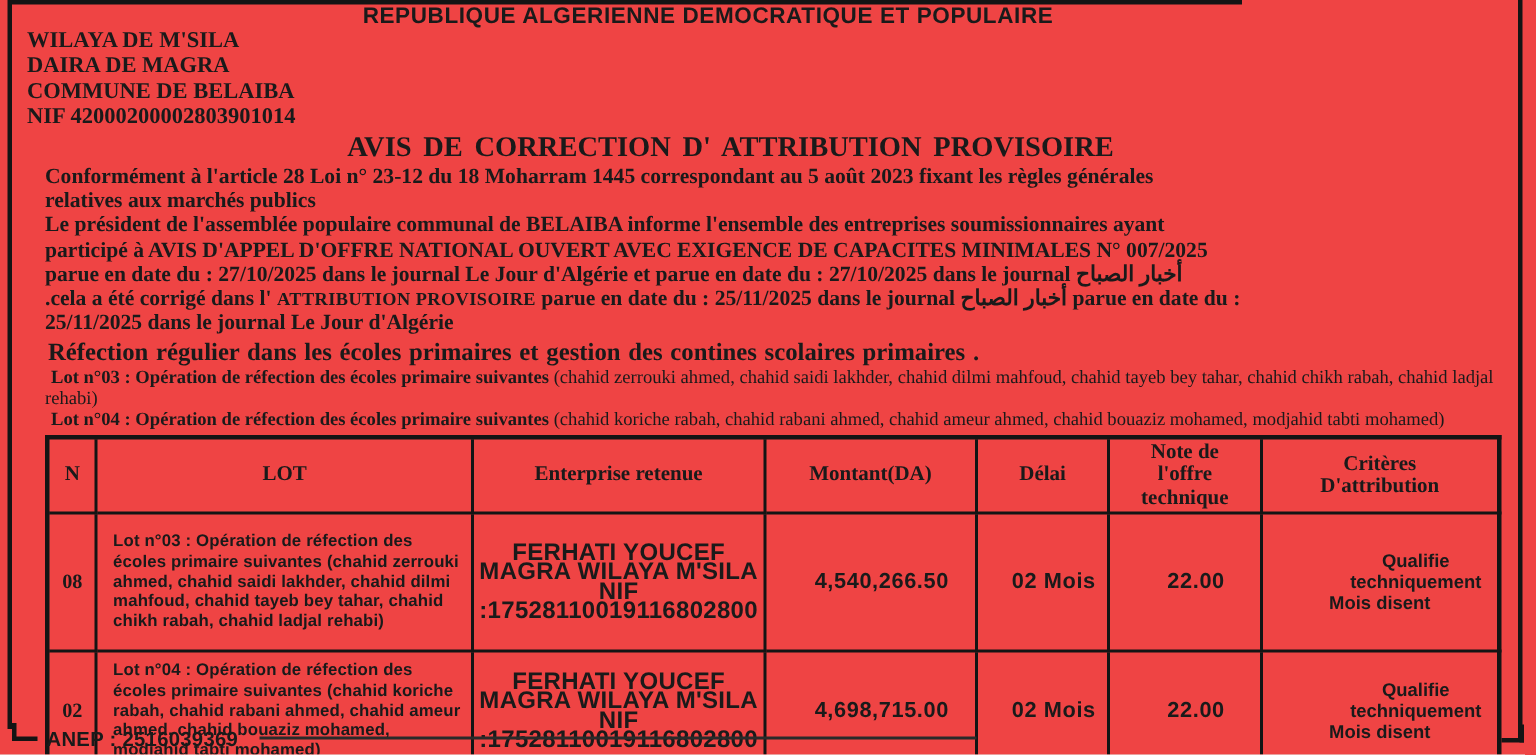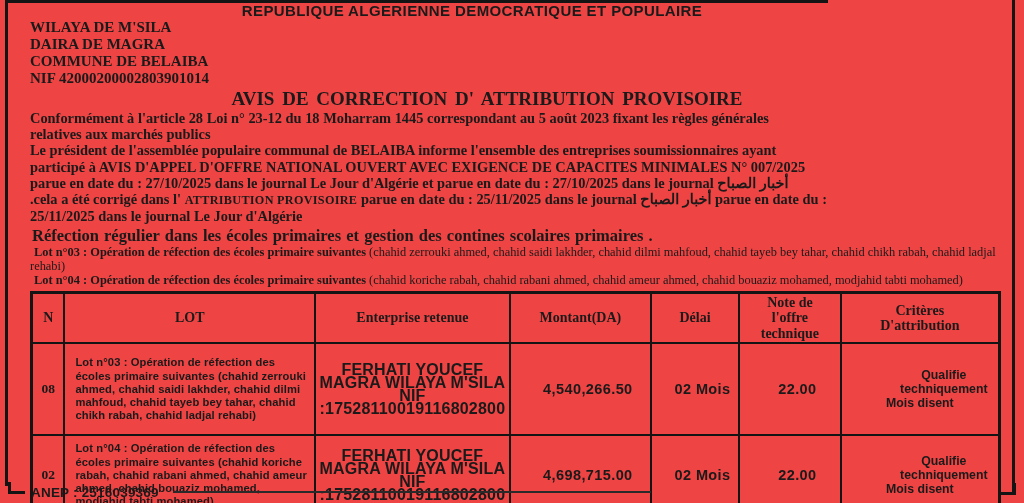--- a/index.html
+++ b/index.html
@@ -15,21 +15,21 @@
   .frame-top{position:absolute;left:6px;top:0;width:822px;height:3px;background:#141414;}
   .frame-left{position:absolute;left:5px;top:0;width:3px;height:486px;background:#141414;}
   .frame-right{position:absolute;left:1012px;top:0;width:3px;height:492px;background:#141414;}
 
   .republic{
     margin:2px 90px 0 10px;
     text-align:center;
     font-family:"Liberation Sans", sans-serif;
     font-weight:700;font-size:15px;line-height:17px;letter-spacing:.4px;
   }
-  .admin{margin-left:30px;font-weight:700;font-size:15px;line-height:17px;}
+  .admin{margin-left:18px;font-weight:700;font-size:15px;line-height:17px;}
   .doc-title{
     margin:1px 50px 1px 0;text-align:center;
     font-weight:700;font-size:19px;line-height:21px;word-spacing:3px;
   }
   .intro{margin-left:30px;font-weight:600;font-size:14.4px;line-height:16.2px;white-space:nowrap;}
   .intro .caps-small{font-size:12.2px;letter-spacing:.3px;}
   .section-heading{
     margin:2px 0 1px 32px;
     font-weight:700;font-size:16.5px;line-height:19px;word-spacing:1px;
   }

